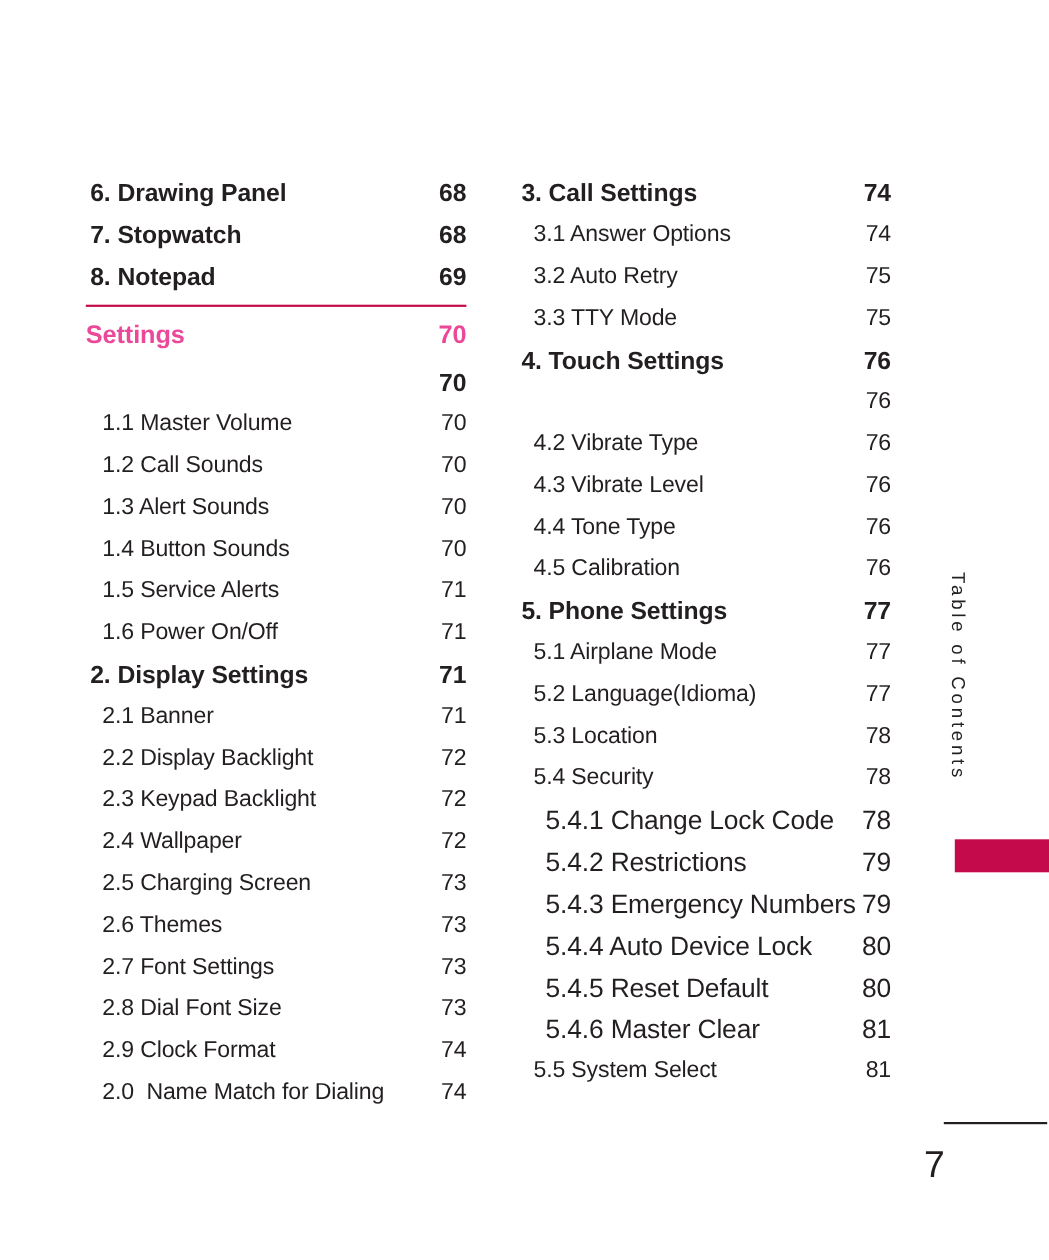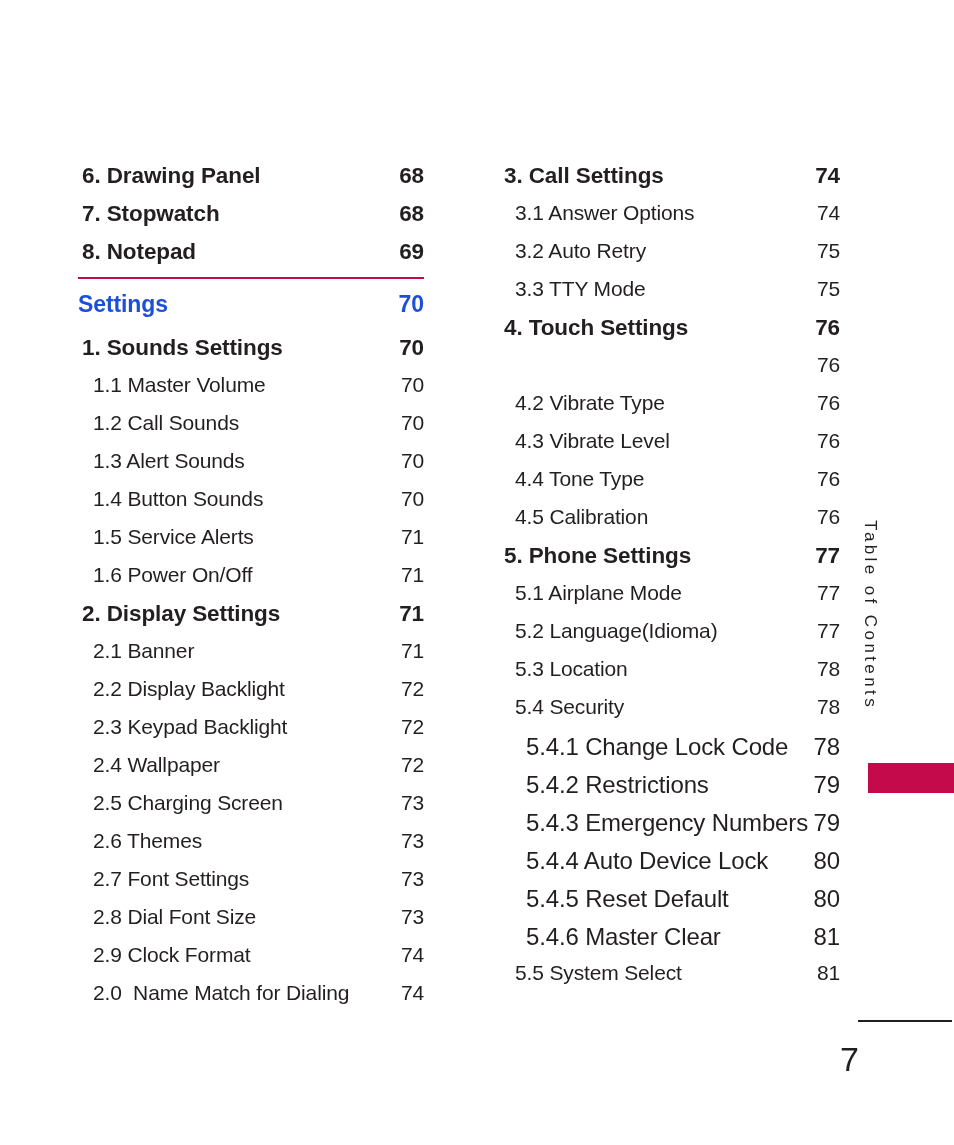--- a/index.html
+++ b/index.html
@@ -29,21 +29,21 @@
     left: 0;
     top: 0;
     width: 954px;
   }
 
   .toc-col {
     position: absolute;
     top: 163px;
   }
   .toc-col.left  { left: 78px;  width: 346px; }
-  .toc-col.right { left: 500px; width: 340px; }
+  .toc-col.right { left: 470px; width: 340px; }
 
   .toc-entry {
     display: flex;
     align-items: baseline;
     height: 38px;
     color: #231f20;
     white-space: nowrap;
   }
   .toc-entry .label {
     flex: 0 0 auto;
@@ -75,21 +75,21 @@
     font-weight: normal;
     padding-left: 26px;
     letter-spacing: -0.15px;
   }
 
   
   .toc-entry.section {
     font-size: 23px;
     font-weight: bold;
     padding-left: 0px;
-    color: #1d4ed8;
+    color: #ec4899;
     height: 44px;
     margin-top: 14px;
     position: relative;
     letter-spacing: -0.1px;
   }
   .toc-entry.section::before {
     content: "";
     position: absolute;
     left: 0px;
     right: 0px;
@@ -176,21 +176,20 @@
           <span class="label">8. Notepad</span>
           <span class="dots"></span>
           <span class="pageno">69</span>
         </div>
         <div class="toc-entry section">
           <span class="label">Settings</span>
           <span class="dots"></span>
           <span class="pageno">70</span>
         </div>
         <div class="toc-entry lvl1">
-          <span class="label">1. Sounds Settings</span>
           <span class="dots"></span>
           <span class="pageno">70</span>
         </div>
         <div class="toc-entry lvl2">
           <span class="label">1.1 Master Volume</span>
           <span class="dots"></span>
           <span class="pageno">70</span>
         </div>
         <div class="toc-entry lvl2">
           <span class="label">1.2 Call Sounds</span>

